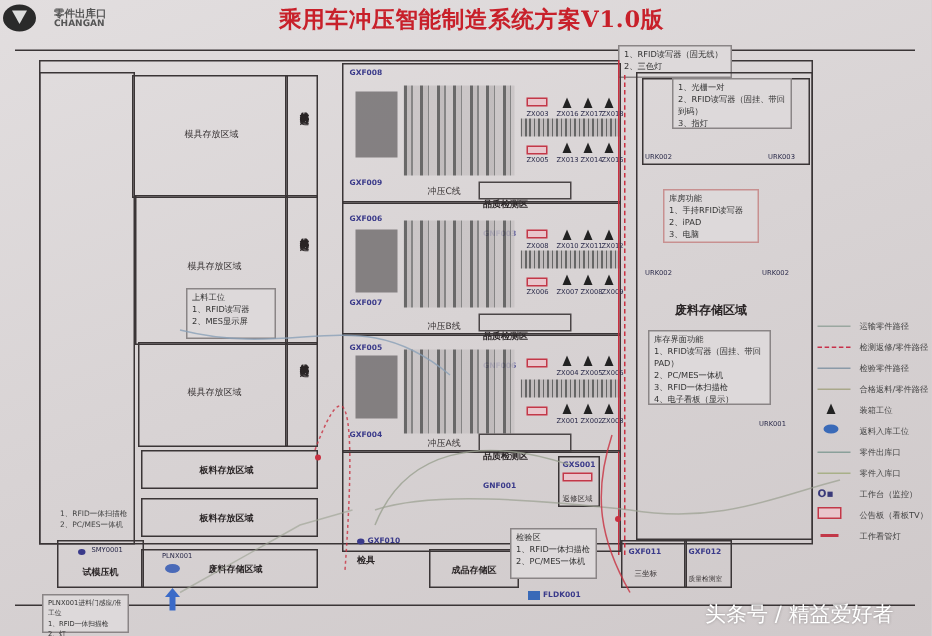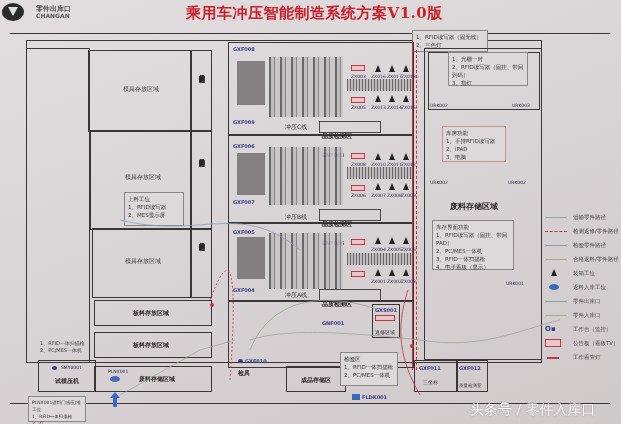--- a/index.html
+++ b/index.html
@@ -291,13 +291,13 @@
   <div class="legend-row">
     <span style="display:inline-block;width:22px;margin-right:6px;"><span class="rbox" style="display:inline-block;width:14px;height:6px;"></span></span>
     <span>公告板（看板TV）</span>
   </div>
   <div class="legend-row">
     <span style="display:inline-block;width:22px;margin-right:6px;"><span style="display:inline-block;width:12px;height:2px;background:#c23848;margin-left:2px;"></span></span>
     <span>工作看管灯</span>
   </div>
 </div>
 
-<div class="abs watermark" style="left:470px;top:401px;">头条号 / 零件入库口</div>
+<div class="abs watermark" style="left:470px;top:401px;">头条号 / 精益爱好者</div>
 
 </body></html>

